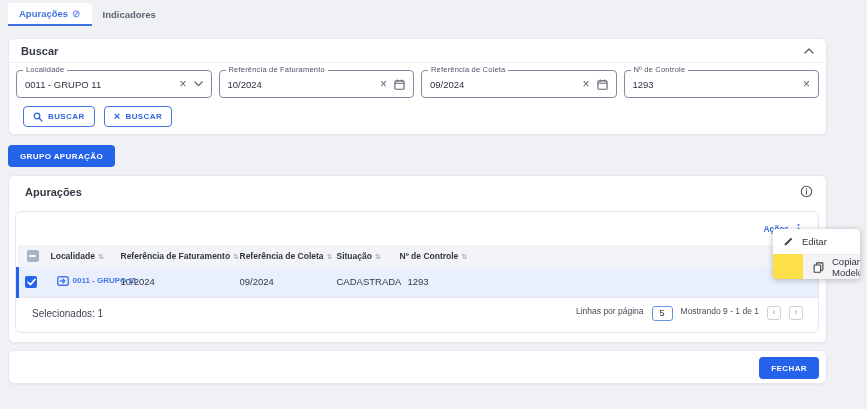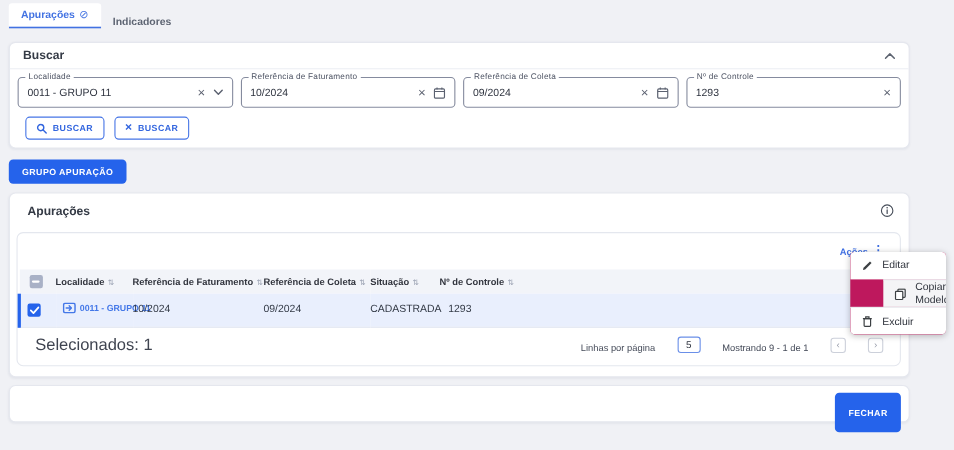--- a/index.html
+++ b/index.html
@@ -14,21 +14,21 @@
   .card {
     position:absolute; background:#fff;
     border:1px solid #e5e7ee; border-radius:6px;
     box-shadow:0 1px 2px rgba(25,39,80,0.05);
   }
 
   
   .tabbar { position:absolute; top:3px; left:8px; display:flex; height:23px; }
   .tab { display:flex; align-items:center; gap:4px; padding:0 11px; font-size:9.5px; font-weight:700; cursor:pointer; }
   .tab-active { background:#fff; color:#4272e2; border-bottom:2px solid #4272e2; border-radius:3px 3px 0 0; }
-  .tab-inactive { color:#5d6472;align-items:flex-end; }
+  .tab-inactive { color:#5d6472; }
   .glyph-block { font-size:10px; font-weight:400; line-height:1; }
 
   
   #search-card { left:8px; top:38px; width:819px; height:97px; }
   .search-head { height:24px; display:flex; align-items:center; justify-content:space-between; padding:0 12px; border-bottom:1px solid #edeff4; }
   .section-title { font-size:11px; font-weight:700; color:#343a45; }
   .fields { position:absolute; top:31px; left:7px; right:7px; display:flex; gap:7px; }
   .field { flex:1; height:28px; border:1px solid #858b9e; border-radius:4px; position:relative; display:flex; align-items:center; padding:0 8px; background:#fff; }
   .field-label { position:absolute; top:-6px; left:6px; background:#fff; padding:0 3px; font-size:7.5px; color:#4e5464; letter-spacing:.2px; white-space:nowrap; }
   .field input { flex:1; min-width:0; border:0; outline:0; background:transparent; font-family:inherit; font-size:9.5px; color:#2d323e; }
@@ -57,35 +57,35 @@
   td.first { border-left:3px solid #2563eb; }
   td.cb-cell { padding-left:6px; }
   .cb { display:inline-block; width:12px; height:12px; border-radius:2px; vertical-align:middle; cursor:pointer; }
   .cb-ind { background:#a9b1c6; position:relative; }
   .cb-ind::after { content:""; position:absolute; left:2.5px; top:5px; width:7px; height:2px; background:#fff; border-radius:1px; }
   .cb-checked { background:#2563eb; display:inline-flex; align-items:center; justify-content:center; }
   .loc-link { display:inline-flex; align-items:center; gap:4px; color:#4478e8; font-size:8px; font-weight:700; margin-left:6px; cursor:pointer; }
   .cell-pad { margin-left:8px; }
 
   .table-footer { position:absolute; left:0; right:0; bottom:0; height:38px; display:flex; align-items:center; justify-content:space-between; padding:0 15px 0 16px; }
-  .selecionados { font-size:15px; color:#3f4450; }
-  .pag { display:flex; align-items:flex-end; gap:20px; font-size:8.5px; color:#454b59; }
+  .selecionados { font-size:10px; color:#3f4450; }
+  .pag { display:flex; align-items:flex-start; gap:8px; font-size:8.5px; color:#454b59; }
   .pag-box { width:21px; height:15px; border:1px solid #6a8fe8; border-radius:3px; text-align:center; font-size:9px; color:#2d323e; font-family:inherit; outline:0; background:#fff; }
   .pag-btn { width:14px; height:14px; border:1px solid #ccd0da; border-radius:3px; background:#fff; color:#959aa8; font-size:9px; display:flex; align-items:center; justify-content:center; cursor:pointer; line-height:1; font-family:inherit; }
 
   
-  .menu { position:absolute; left:773px; top:229px; width:87px; background:#be185d; border-radius:4px; box-shadow:0 1px 6px rgba(0,0,0,0.25); overflow:hidden; z-index:10; }
+  .menu { position:absolute; left:773px; top:229px; width:87px; background:#fde047; border-radius:4px; box-shadow:0 1px 6px rgba(0,0,0,0.25); overflow:hidden; z-index:10; }
   .menu-item { height:25px; display:flex; align-items:center; gap:8px; padding:0 10px; font-size:9.5px; color:#2f333c; cursor:pointer; background:#fff; }
   .menu-item + .menu-item { border-top:1px solid #ececf0; }
   .menu-item.hovered { background:#f4f4f6;margin-left:30px; }
   .menu-icon { flex:0 0 auto; display:flex; }
 
   
   #footer-card { left:8px; top:350px; width:819px; height:34px; }
-  #fechar-btn { position:absolute; right:7px; top:6px; height:36px; padding:0 12px; }
+  #fechar-btn { position:absolute; right:7px; top:6px; height:22px; padding:0 12px; }
 </style>
 </head>
 <body>
 
 <div class="tabbar">
   <div class="tab tab-active">
     <span>Apurações</span>
     <span class="glyph-block">⊘</span>
   </div>
   <div class="tab tab-inactive">
@@ -270,27 +270,17 @@
   </div>
   <div class="menu-item hovered">
     <span class="menu-icon">
       <svg width="11" height="11" viewBox="0 0 12 12">
           <rect x="3.6" y="1" width="7.2" height="8" rx="0.8" fill="none" stroke="#3c4043" stroke-width="1.2"></rect>
           <rect x="1.2" y="3.2" width="7.2" height="8" rx="0.8" fill="#fff" stroke="#3c4043" stroke-width="1.2"></rect>
         </svg>
     </span>
     <span>Copiar Modelo</span>
   </div>
-  <div class="menu-item">
-    <span class="menu-icon">
-      <svg width="11" height="11" viewBox="0 0 12 12">
-          <path d="M4.4 2.6 V1.2 H7.6 V2.6" fill="none" stroke="#3c4043" stroke-width="1.2"></path>
-          <line x1="1.6" y1="2.8" x2="10.4" y2="2.8" stroke="#3c4043" stroke-width="1.2"></line>
-          <rect x="2.8" y="2.8" width="6.4" height="7.8" rx="0.8" fill="none" stroke="#3c4043" stroke-width="1.2"></rect>
-        </svg>
-    </span>
-    <span>Excluir</span>
-  </div>
 </div>
 
 <div class="card" id="footer-card">
   <button class="btn-primary" id="fechar-btn">FECHAR</button>
 </div>
 
 </body></html>

